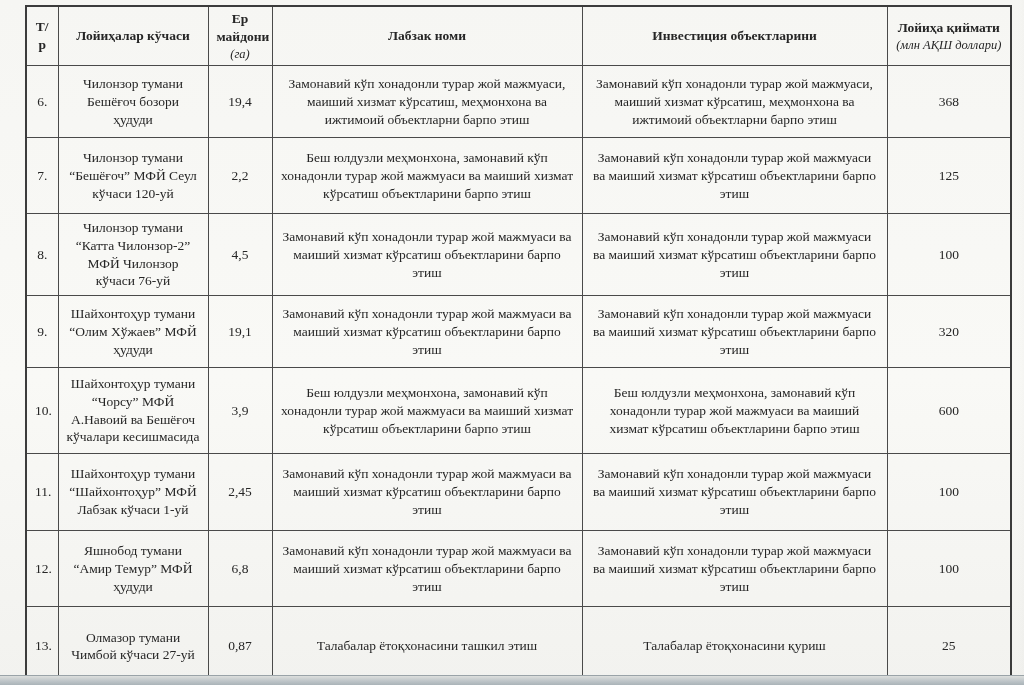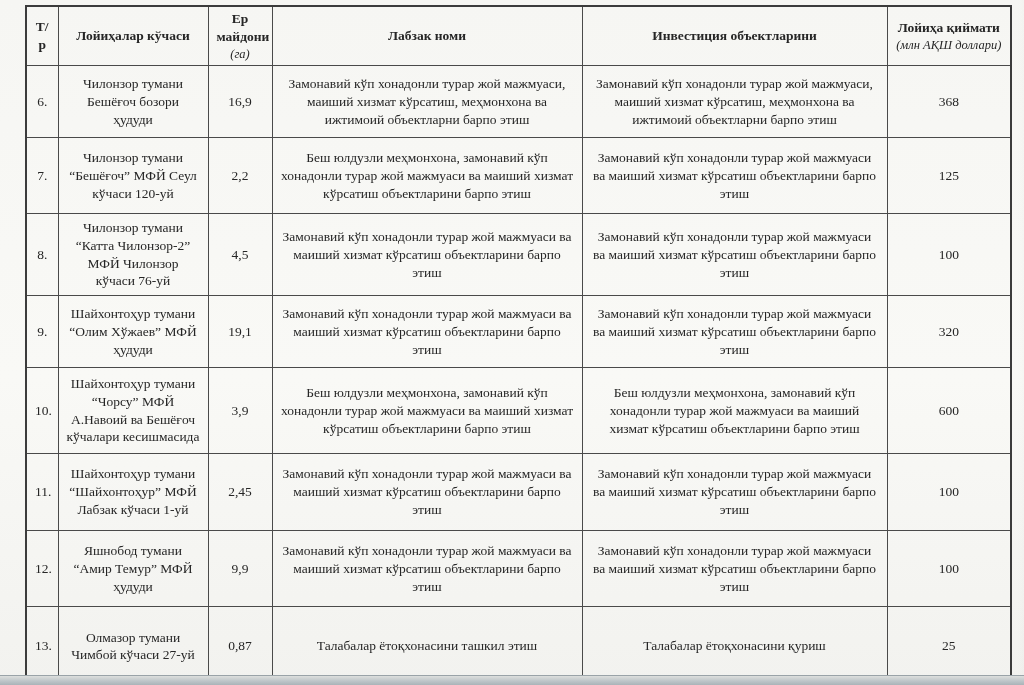--- a/index.html
+++ b/index.html
@@ -110,21 +110,21 @@
         <th>
           <span>Лойиҳа қиймати</span>
           <em class="sub">(млн АҚШ доллари)</em>
         </th>
       </tr>
     </thead>
     <tbody id="rows-body">
         <tr style="height: 72px;">
       <td class="c-num">6.</td>
       <td class="c-address">Чилонзор тумани Бешёғоч бозори ҳудуди</td>
-      <td class="c-area">16,9</td>
+      <td class="c-area">19,4</td>
       <td class="c-name">Замонавий кўп хонадонли турар жой мажмуаси, маиший хизмат кўрсатиш, меҳмонхона ва ижтимоий объектларни барпо этиш</td>
       <td class="c-investment">Замонавий кўп хонадонли турар жой мажмуаси, маиший хизмат кўрсатиш, меҳмонхона ва ижтимоий объектларни барпо этиш</td>
       <td class="c-value">368</td>
     </tr>
         <tr style="height: 76px;">
       <td class="c-num">7.</td>
       <td class="c-address">Чилонзор тумани “Бешёғоч” МФЙ Сеул кўчаси 120-уй</td>
       <td class="c-area">2,2</td>
       <td class="c-name">Беш юлдузли меҳмонхона, замонавий кўп хонадонли турар жой мажмуаси ва маиший хизмат кўрсатиш объектларини барпо этиш</td>
       <td class="c-investment">Замонавий кўп хонадонли турар жой мажмуаси ва маиший хизмат кўрсатиш объектларини барпо этиш</td>
@@ -158,21 +158,21 @@
       <td class="c-num">11.</td>
       <td class="c-address">Шайхонтоҳур тумани “Шайхонтоҳур” МФЙ Лабзак кўчаси 1-уй</td>
       <td class="c-area">2,45</td>
       <td class="c-name">Замонавий кўп хонадонли турар жой мажмуаси ва маиший хизмат кўрсатиш объектларини барпо этиш</td>
       <td class="c-investment">Замонавий кўп хонадонли турар жой мажмуаси ва маиший хизмат кўрсатиш объектларини барпо этиш</td>
       <td class="c-value">100</td>
     </tr>
         <tr style="height: 76px;">
       <td class="c-num">12.</td>
       <td class="c-address">Яшнобод тумани “Амир Темур” МФЙ ҳудуди</td>
-      <td class="c-area">9,9</td>
+      <td class="c-area">6,8</td>
       <td class="c-name">Замонавий кўп хонадонли турар жой мажмуаси ва маиший хизмат кўрсатиш объектларини барпо этиш</td>
       <td class="c-investment">Замонавий кўп хонадонли турар жой мажмуаси ва маиший хизмат кўрсатиш объектларини барпо этиш</td>
       <td class="c-value">100</td>
     </tr>
         <tr style="height: 80px;">
       <td class="c-num">13.</td>
       <td class="c-address">Олмазор тумани Чимбой кўчаси 27-уй</td>
       <td class="c-area">0,87</td>
       <td class="c-name">Талабалар ётоқхонасини ташкил этиш</td>
       <td class="c-investment">Талабалар ётоқхонасини қуриш</td>

